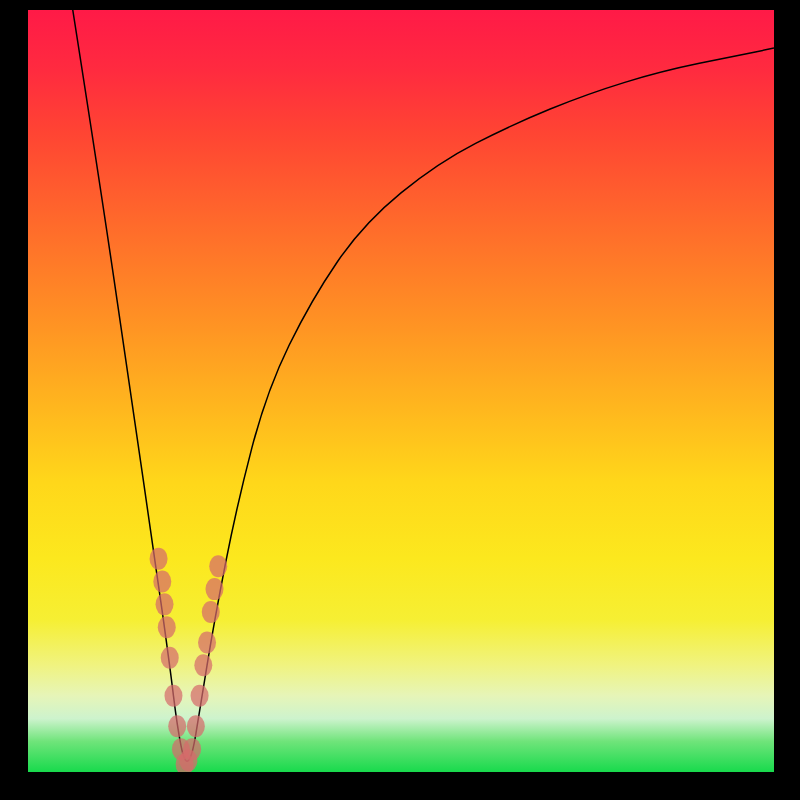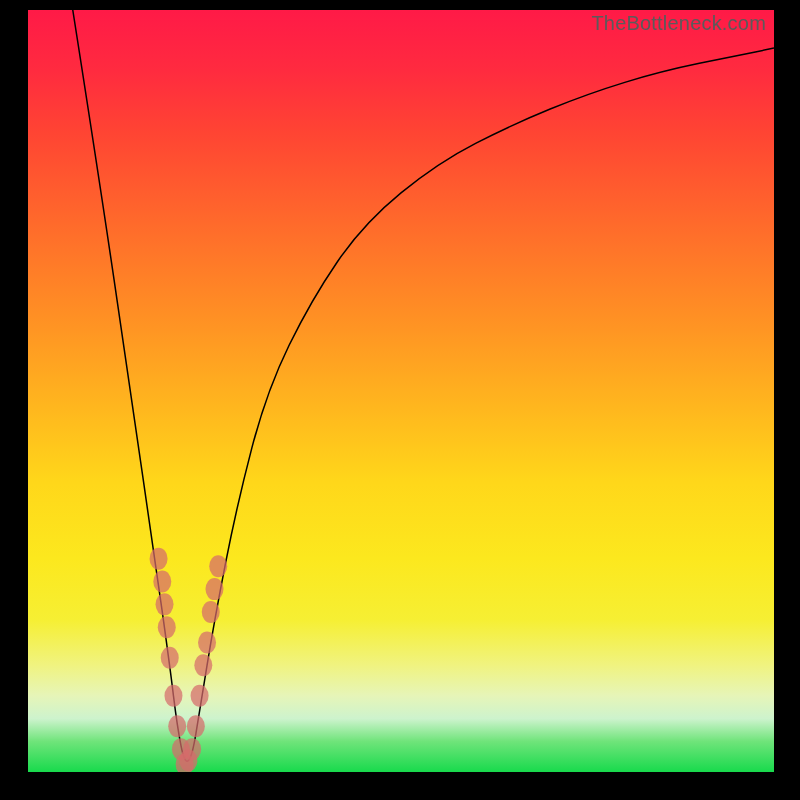--- a/index.html
+++ b/index.html
@@ -74,21 +74,20 @@
   }
   .dot {
     fill: #d66b6b;
     fill-opacity: 0.72;
   }
 </style>
 </head>
 <body>
 
 <div class="frame">
-  <div class="watermark">TheBottleneck.com</div>
   <div class="plot-area">
     <svg class="curve" viewBox="0 0 746 762" preserveAspectRatio="none">
       <path id="curve-path" d="M 44.76 0 Q 74.60000000000001 190.5 89.52000000000001 293.37 Q 104.44000000000001 396.24 115.63000000000001 472.44 Q 126.82000000000001 548.64 134.28 601.98 Q 141.74 655.3199999999999 145.47000000000003 685.8 Q 149.20000000000002 716.28 152.93 735.3299999999999 Q 156.66 754.38 160.39 750.5699999999999 Q 164.12 746.76 167.85000000000002 723.9 Q 171.58 701.04 179.04000000000002 655.3199999999999 Q 186.5 609.6 197.69 552.45 Q 208.88000000000002 495.3 223.8 438.15 Q 238.72 381 261.1 335.28 Q 283.48 289.56 309.59000000000003 251.46 Q 335.7 213.36 373 182.88 Q 410.3 152.39999999999998 447.6 133.35000000000002 Q 484.90000000000003 114.30000000000007 522.2 99.06 Q 559.5 83.81999999999994 596.8 72.38999999999993 Q 634.1 60.95999999999992 671.4 53.339999999999975 Q 708.6999999999999 45.72000000000003 727.3499999999999 41.910000000000025 T 746 38.10000000000002"></path>
     </svg>
     <svg class="dots" viewBox="0 0 746 762" preserveAspectRatio="none">
       <g id="dots-group">
           <ellipse cx="130.54999999999998" cy="548.64" rx="9" ry="11" class="dot"></ellipse>
           <ellipse cx="134.28" cy="571.5" rx="9" ry="11" class="dot"></ellipse>
           <ellipse cx="136.518" cy="594.36" rx="9" ry="11" class="dot"></ellipse>
           <ellipse cx="138.75600000000003" cy="617.22" rx="9" ry="11" class="dot"></ellipse>

